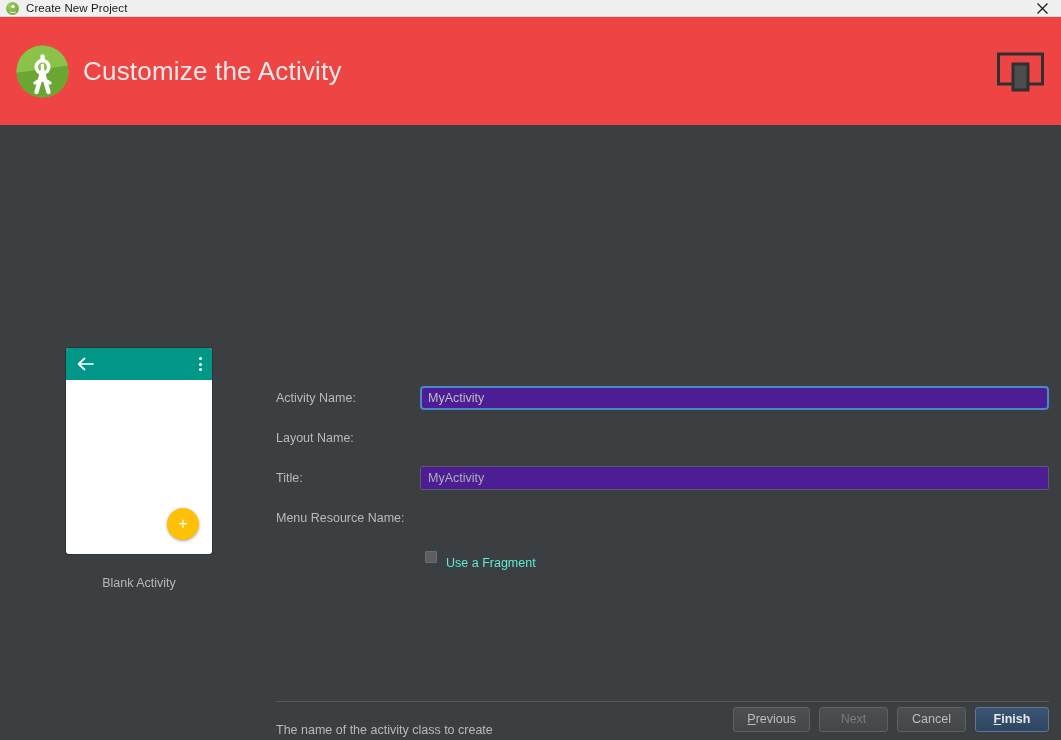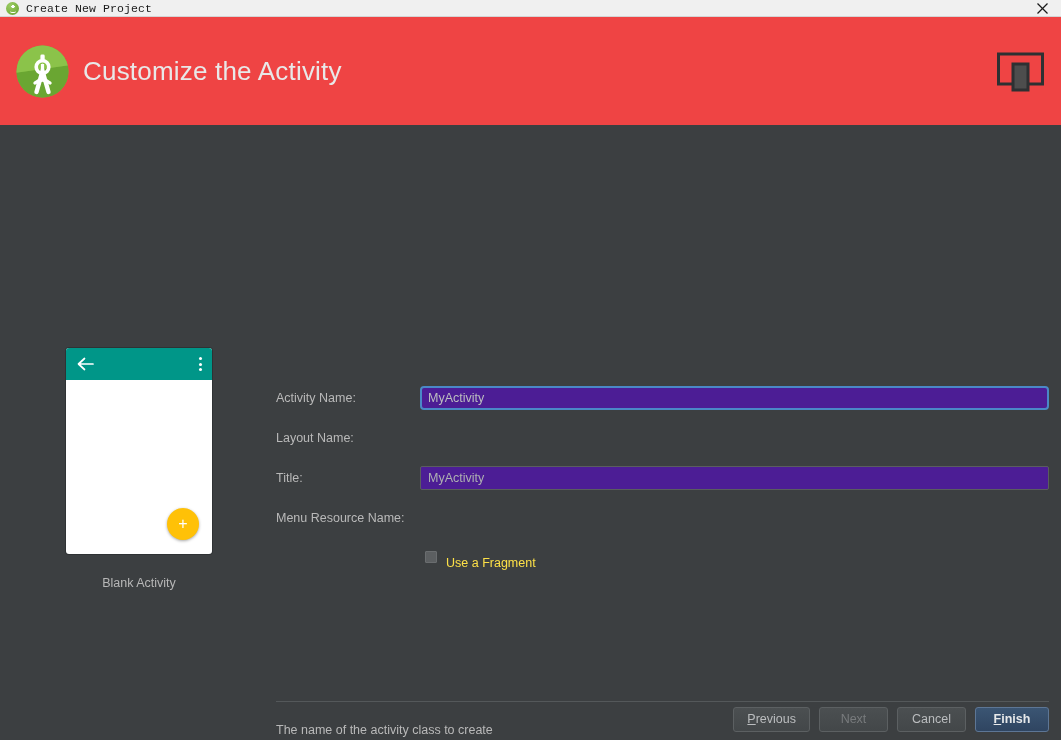--- a/index.html
+++ b/index.html
@@ -14,21 +14,20 @@
 
   
   .titlebar {
     height: 17px;
     background: #f0f0f0;
     border-bottom: 1px solid #d4d4d4;
     display: flex;
     align-items: center;
     padding: 0 0 0 6px;
     position: relative;
-    font-family: Liberation Mono, monospace;
   }
   .titlebar-icon {
     width: 13px; height: 13px;
     border-radius: 50%;
     background: radial-gradient(circle at 35% 30%, #9ccc65 0%, #7cb342 60%, #5f9c2f 100%);
     position: relative;
     flex: 0 0 auto;
   }
   .titlebar-icon::after {
     content: "";
@@ -199,21 +198,21 @@
   }
   .checkbox {
     width: 12px; height: 12px;
     background: #5c5f61;
     border: 1px solid #6a6d6f;
     border-radius: 1px;
     flex: 0 0 auto;
   }
   .check-label {
     font-size: 12.5px;
-    color: #fde047;
+    color: #5eead4;
     margin-left: 9px;
     margin-top: 11px;
   }
 
   .divider {
     position: absolute;
     left: 276px;
     top: 576px;
     width: 773px;
     height: 1px;

